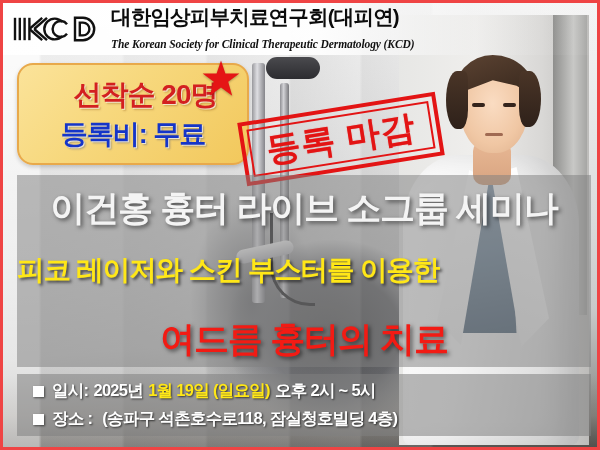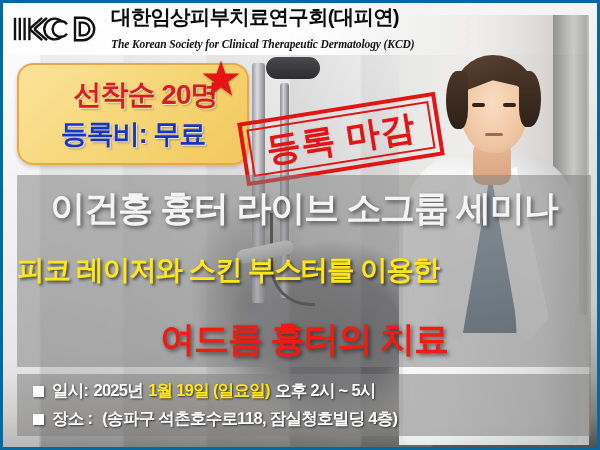--- a/index.html
+++ b/index.html
@@ -13,21 +13,21 @@
     overflow: hidden;
     font-family: "Liberation Sans", "DejaVu Sans", sans-serif;
   }
 
   
   #poster {
     position: relative;
     width: 600px;
     height: 450px;
     box-sizing: border-box;
-    border: 3px solid #0369a1;
+    border: 3px solid #ef4444;
     background: #f2f2f0;
     overflow: hidden;
   }
 
   
   .photo-bg {
     position: absolute;
     left: 0; top: 0; right: 0; bottom: 0;
     background:
       

